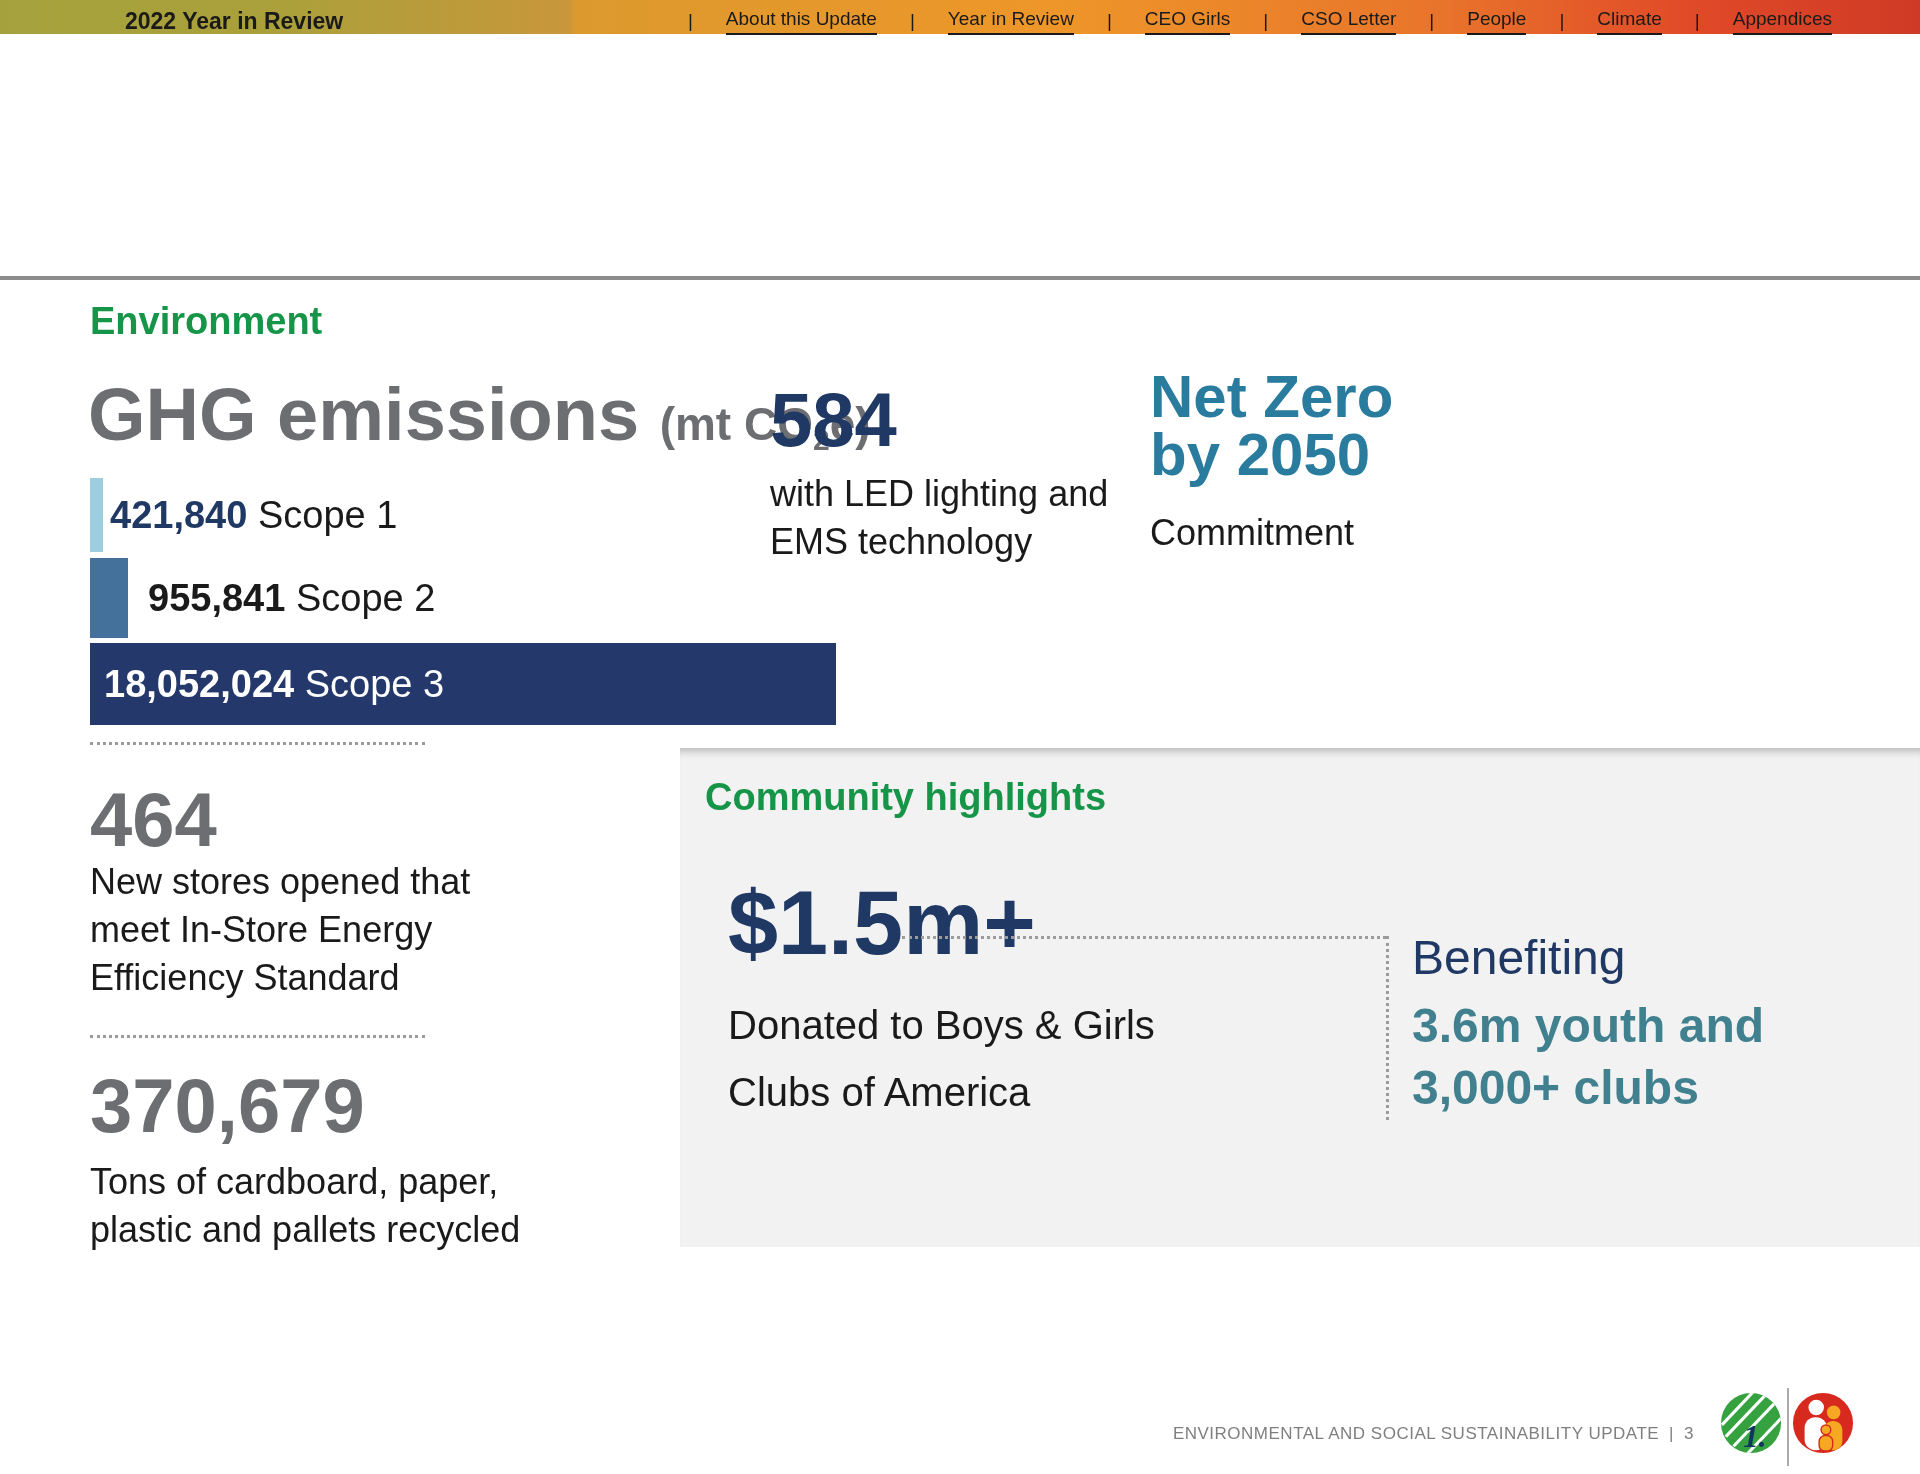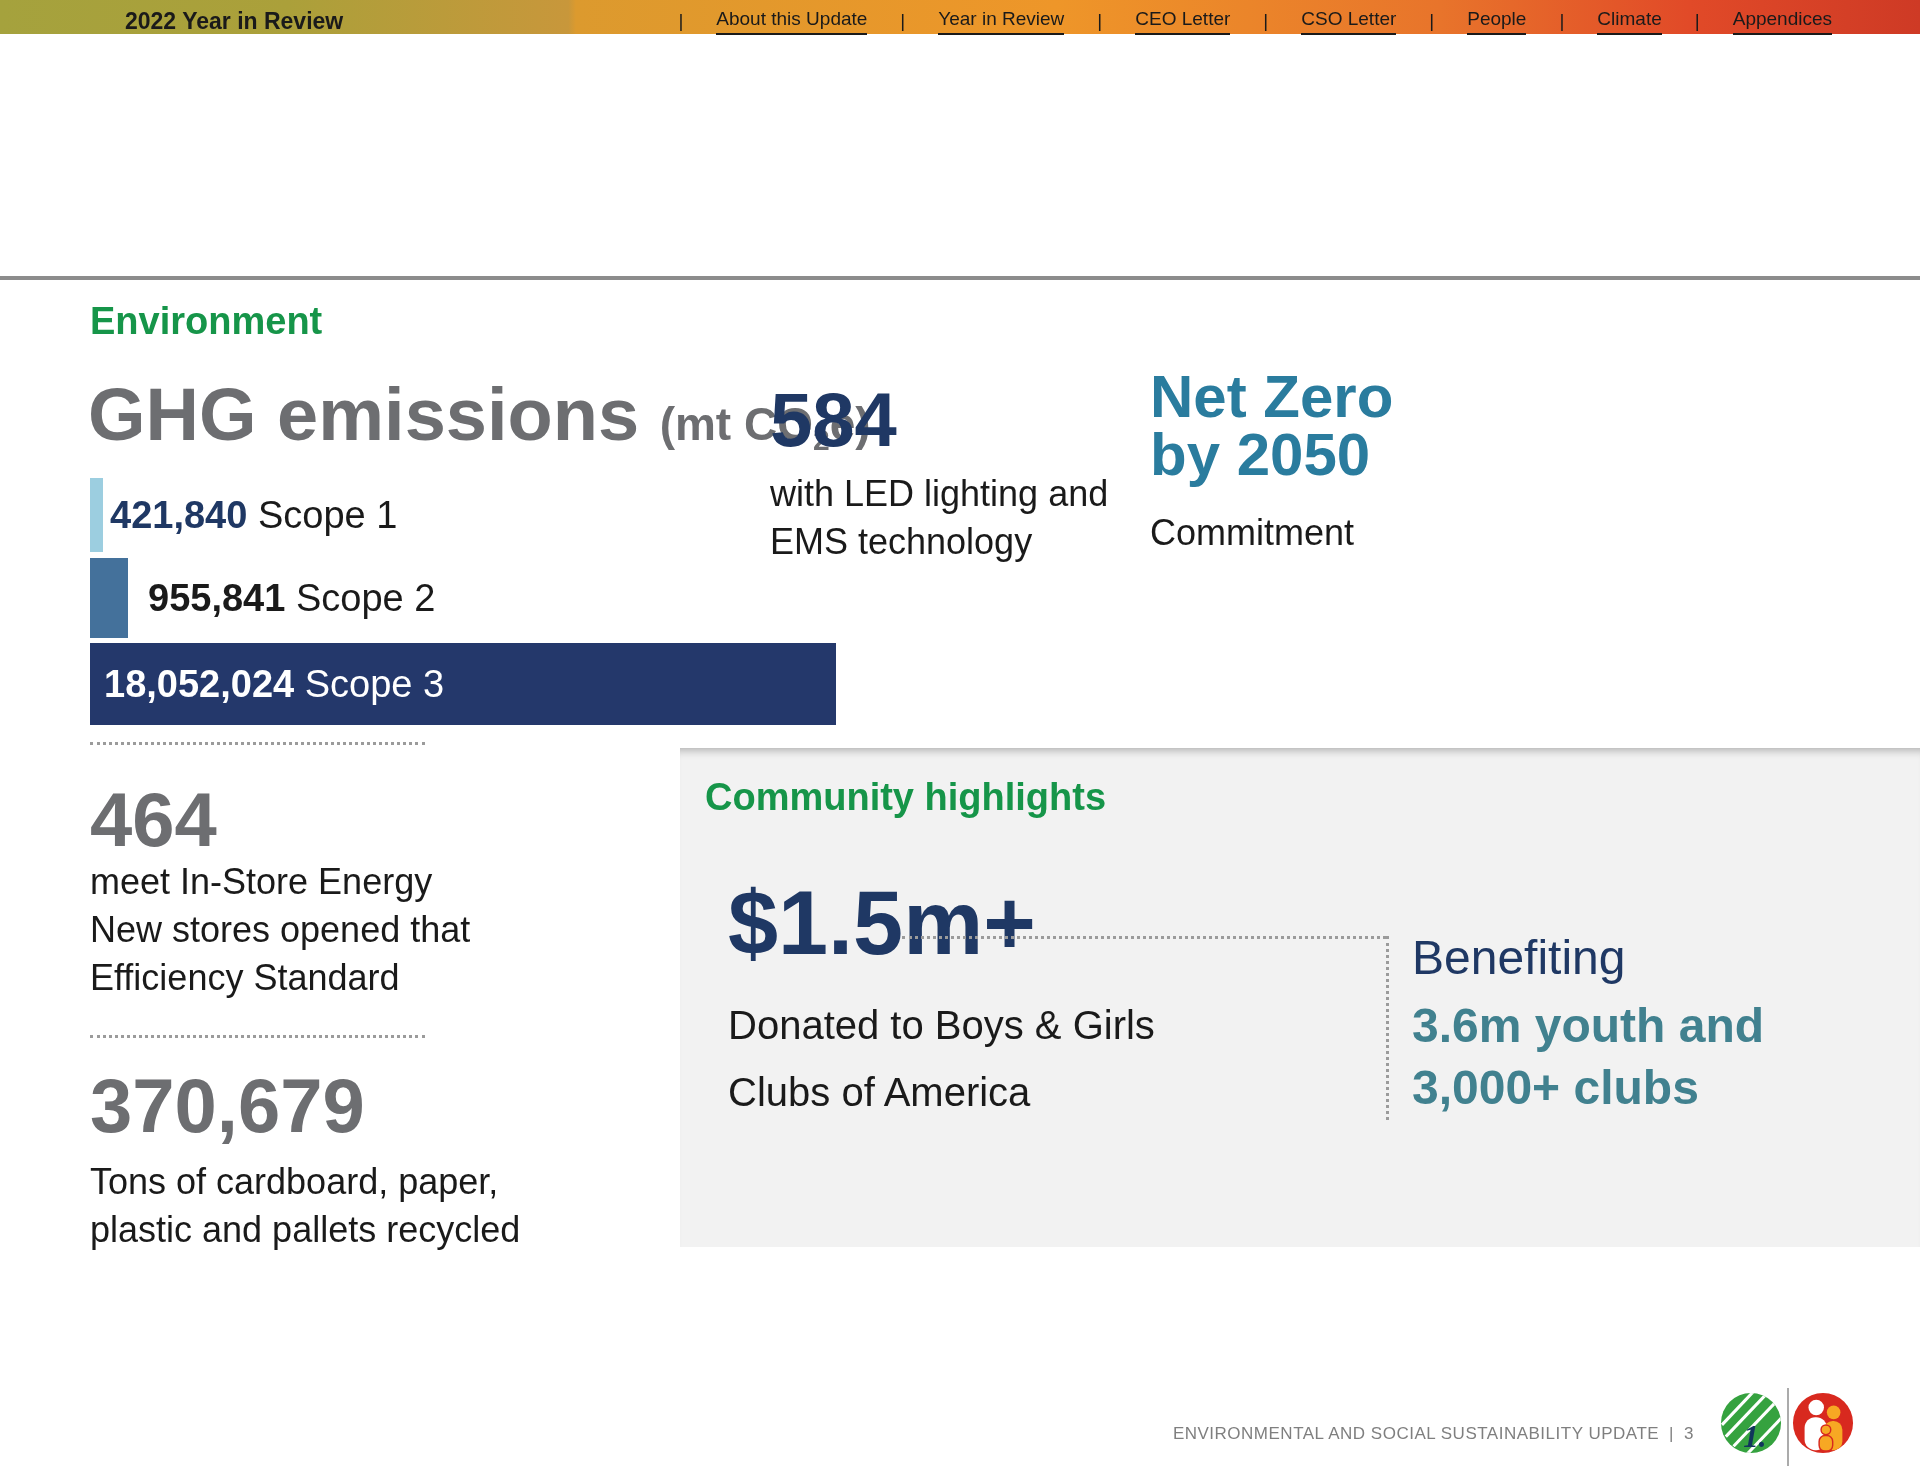--- a/index.html
+++ b/index.html
@@ -88,21 +88,21 @@
 <div class="page">
 
   <div class="abs topbar">
     <div class="abs topbar-title">2022 Year in Review</div>
     <nav class="abs topnav">
       <span class="pipe">|</span>
       <a>About this Update</a>
       <span class="pipe">|</span>
       <a>Year in Review</a>
       <span class="pipe">|</span>
-      <a>CEO Letter</a>
+      <a>CEO Girls</a>
       <span class="pipe">|</span>
       <a>CSO Letter</a>
       <span class="pipe">|</span>
       <a>People</a>
       <span class="pipe">|</span>
       <a>Climate</a>
       <span class="pipe">|</span>
       <a>Appendices</a>
     </nav>
   </div>
@@ -150,22 +150,22 @@
 
   <div class="abs netzero">
     <div>Net Zero</div>
     <div>by 2050</div>
   </div>
   <div class="abs netzero-cap">Commitment</div>
 
   <div class="abs dotted-h div1"></div>
   <div class="abs big-gray stat-464">464</div>
   <div class="abs desc stat-464-desc">
+    <div>New stores opened that</div>
     <div>meet In-Store Energy</div>
-    <div>New stores opened that</div>
     <div>Efficiency Standard</div>
   </div>
   <div class="abs dotted-h div2"></div>
   <div class="abs big-gray stat-370">370,679</div>
   <div class="abs desc stat-370-desc">
     <div>Tons of cardboard, paper,</div>
     <div>plastic and pallets recycled</div>
   </div>
 
   <div class="abs community-box"></div>

